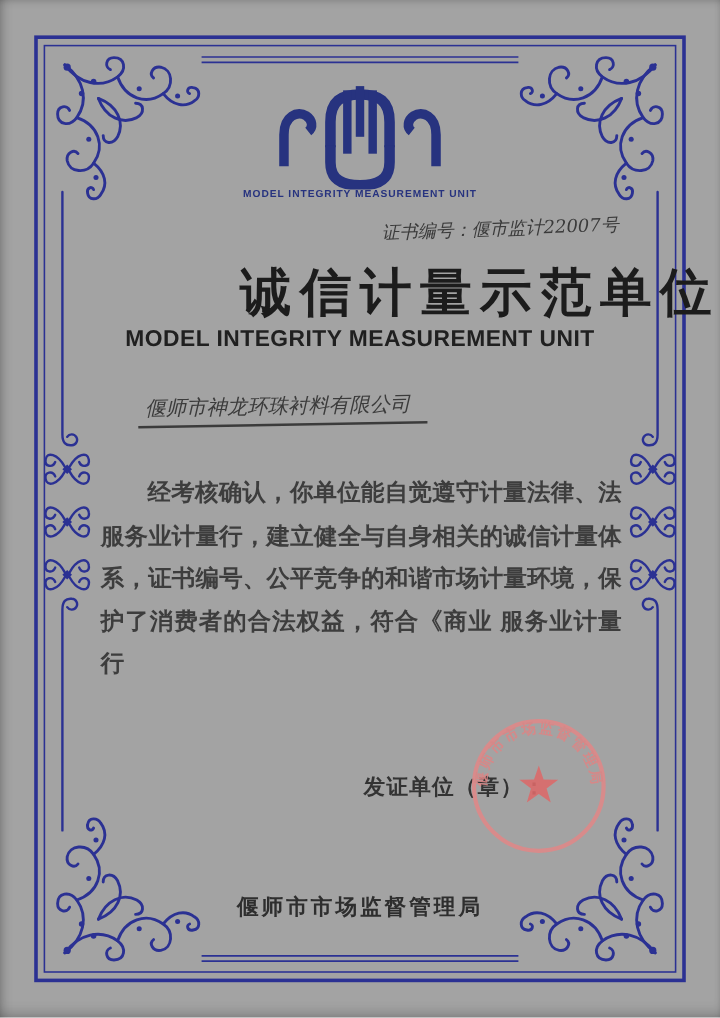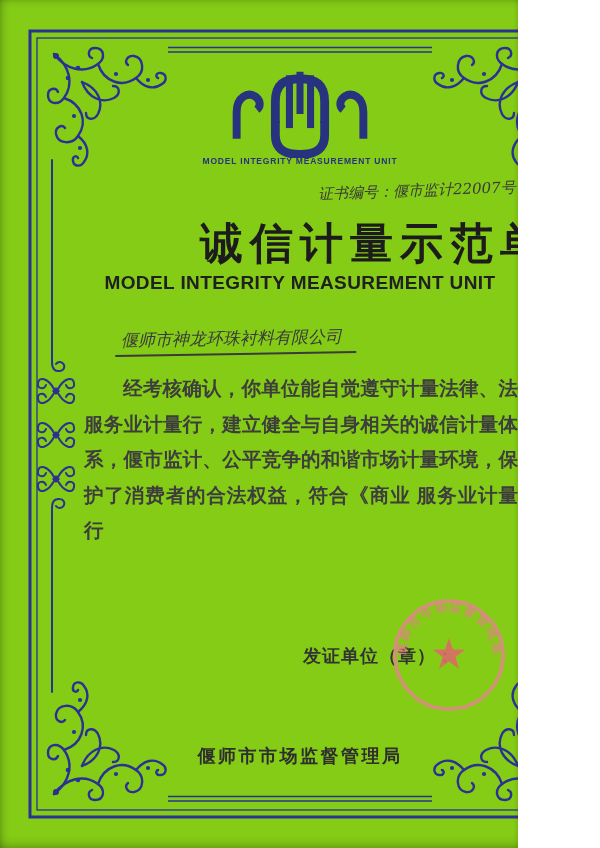--- a/index.html
+++ b/index.html
@@ -1,18 +1,18 @@
 <!DOCTYPE html>
 <html><head>
 <meta charset="utf-8">
 <style>
   html,body{margin:0;padding:0;background:#ffffff;}
   .page{
-    position:relative;width:518px;height:848px;overflow:hidden;
-    background:#84cc16;
+    position:relative;width:600px;height:848px;overflow:hidden;
+    background:#a3a3a3;
     box-shadow:inset 8px 0 10px -7px rgba(0,0,0,.28),
                inset 0 6px 8px -6px rgba(0,0,0,.22),
                inset 0 -10px 12px -9px rgba(0,0,0,.30),
                inset -4px 0 6px -5px rgba(0,0,0,.15);
     font-family:"Liberation Sans",sans-serif;
   }
   .abs{position:absolute;}
   svg.border-art{left:0;top:0;width:600px;height:848px;}
   .logo-wrap{left:220px;top:70px;width:160px;height:88px;}
   .logo-caption{
@@ -39,21 +39,21 @@
     font-size:17px;color:#3b3b3b;font-style:italic;
     font-family:"DejaVu Serif",serif;
     border-bottom:2px solid #3b3b3b;padding:0 14px 3px 6px;
     transform:rotate(-1deg);
   }
   .body-text{
     left:84px;top:371px;width:434px;
     font-size:19.5px;line-height:35.5px;color:#3d3d3d;font-weight:600;
   }
   .body-text .line{text-align:justify;text-align-last:justify;}
-  .body-text .line.first{padding-left:2em;}
+  .body-text .line.first{padding-left:2em;margin-top:23px;}
   .body-text .line.last{text-align-last:left;}
   .issuer-label{
     left:303px;top:644px;font-size:18px;font-weight:700;color:#333;
     letter-spacing:1px;
   }
   .seal{left:390px;top:596px;width:118px;height:118px;opacity:.88;}
   .authority{
     left:0;top:744px;width:600px;text-align:center;
     font-size:18px;font-weight:600;color:#2e2e2e;letter-spacing:2.5px;
   }
@@ -141,21 +141,21 @@
   <div class="abs cert-no">证书编号：偃市监计22007号</div>
 
   <div class="abs title-zh">诚信计量示范单位</div>
   <div class="abs title-en">MODEL INTEGRITY MEASUREMENT UNIT</div>
 
   <div class="abs company">偃师市神龙环珠衬料有限公司</div>
 
   <div class="abs body-text">
     <div class="line first">经考核确认，你单位能自觉遵守计量法律、法</div>
     <div class="line">服务业计量行，建立健全与自身相关的诚信计量体</div>
-    <div class="line">系，偃市监计、公平竞争的和谐市场计量环境，保</div>
+    <div class="line">系，证书编号、公平竞争的和谐市场计量环境，保</div>
     <div class="line">护了消费者的合法权益，符合《商业 服务业计量行</div>
   </div>
 
   <div class="abs issuer-label">发证单位（章）：</div>
 
   <svg class="abs seal" viewBox="-59 -59 118 118" xmlns="http://www.w3.org/2000/svg">
     <circle cx="0" cy="0" r="54" stroke="#e08888" stroke-width="3.5" fill="none"></circle>
     <polygon points="0,-17 4.0,-5.5 16.2,-5.3 6.5,2.1 10,13.8 0,6.6 -10,13.8 -6.5,2.1 -16.2,-5.3 -4.0,-5.5" fill="#dd6a6a"></polygon>
     <defs>
       <path id="sealArc" d="M -40,18 A 44,44 0 1,1 40,18"></path>

